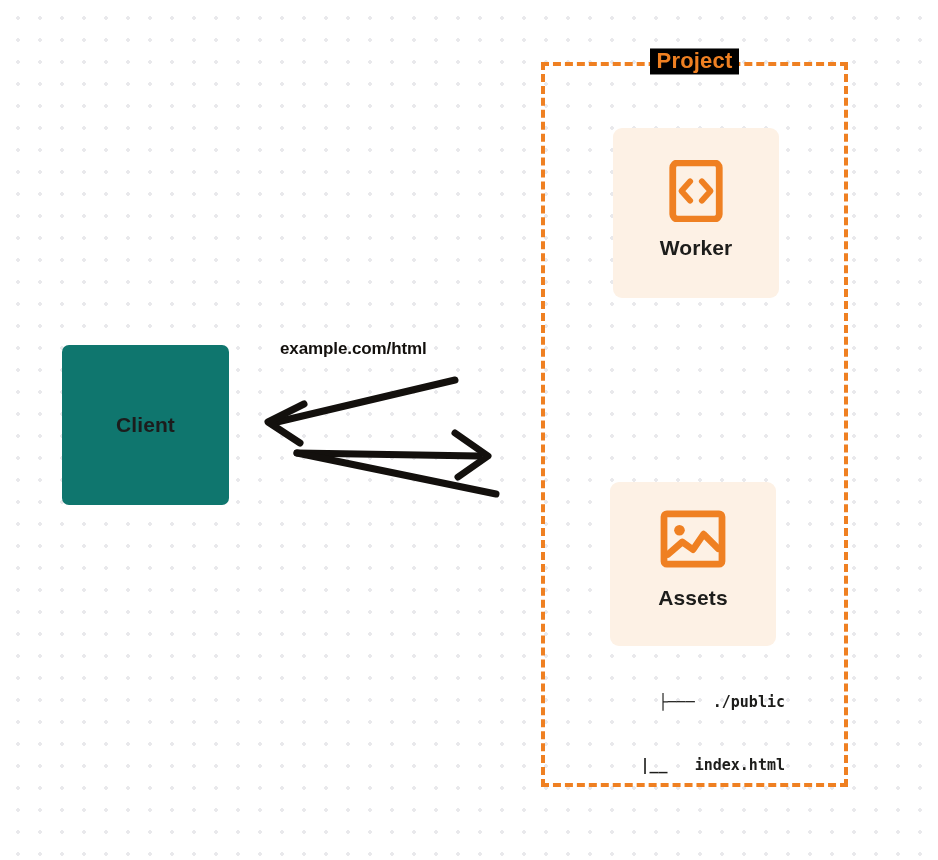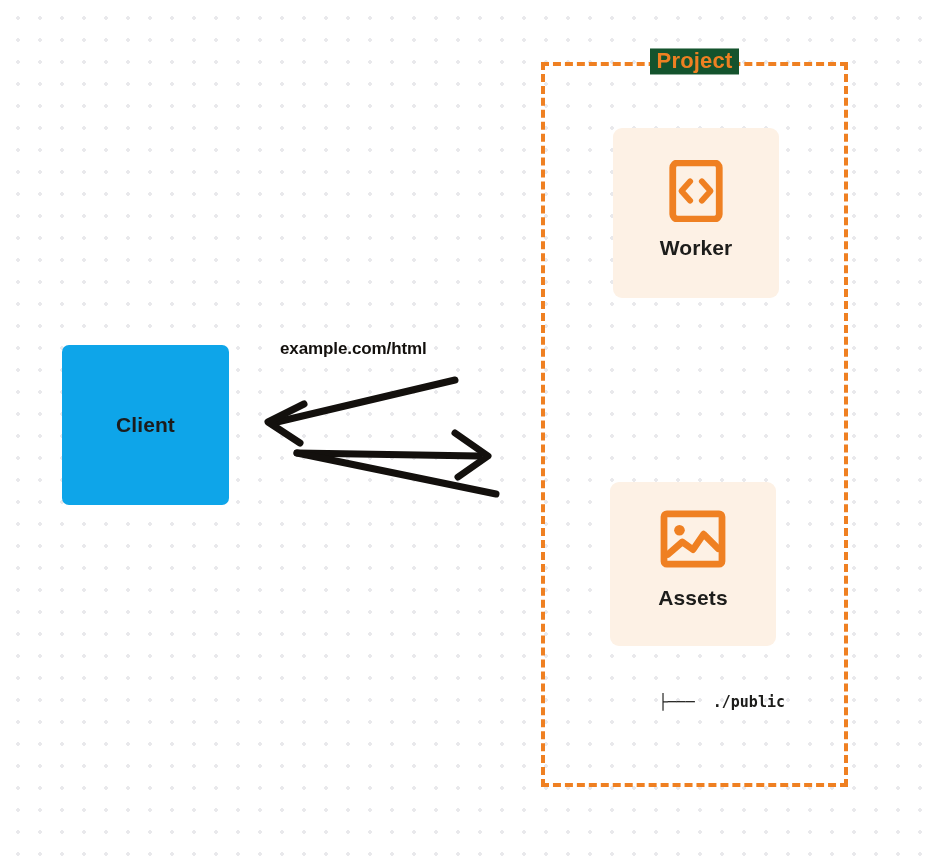--- a/index.html
+++ b/index.html
@@ -25,21 +25,21 @@
     inset: 0;
   }
 
   
   .client-box {
     position: absolute;
     left: 62px;
     top: 345px;
     width: 167px;
     height: 160px;
-    background: #0ea5e9;
+    background: #0f766e;
     border-radius: 7px;
     display: flex;
     align-items: center;
     justify-content: center;
   }
   .client-label {
     font-size: 21px;
     font-weight: bold;
     color: #1c1c1c;
     letter-spacing: 0.1px;
@@ -53,21 +53,21 @@
     width: 307px;
     height: 725px;
     border: 4px dashed #ef8022;
     background: transparent;
   }
   .project-title {
     position: absolute;
     left: 50%;
     top: -4px;
     transform: translate(-50%, -52%);
-    background: #14532d;
+    background: #000000;
     padding: 0 7px;
     color: #ef8022;
     font-size: 22px;
     font-weight: bold;
     letter-spacing: 0.2px;
     white-space: nowrap;
   }
 
   
   .card {
@@ -189,16 +189,17 @@
     <svg class="card-icon" viewBox="0 0 68 60" xmlns="http://www.w3.org/2000/svg">
       <rect x="4" y="4" width="60" height="52" rx="3" ry="3" fill="none" stroke="#ef8022" stroke-width="7"></rect>
       <circle cx="20" cy="21" r="5.5" fill="#ef8022"></circle>
       <polyline points="8,46 23,33 34,41 45,25 60,40" fill="none" stroke="#ef8022" stroke-width="7" stroke-linecap="round" stroke-linejoin="round"></polyline>
     </svg>
     <span class="card-label">Assets</span>
   </div>
 
   <div class="file-tree">
     <span class="tree-row">├───  ./public</span>
+    <span class="tree-row">   |__   index.html</span>
     
   </div>
 
 </div>
 
 </body></html>

